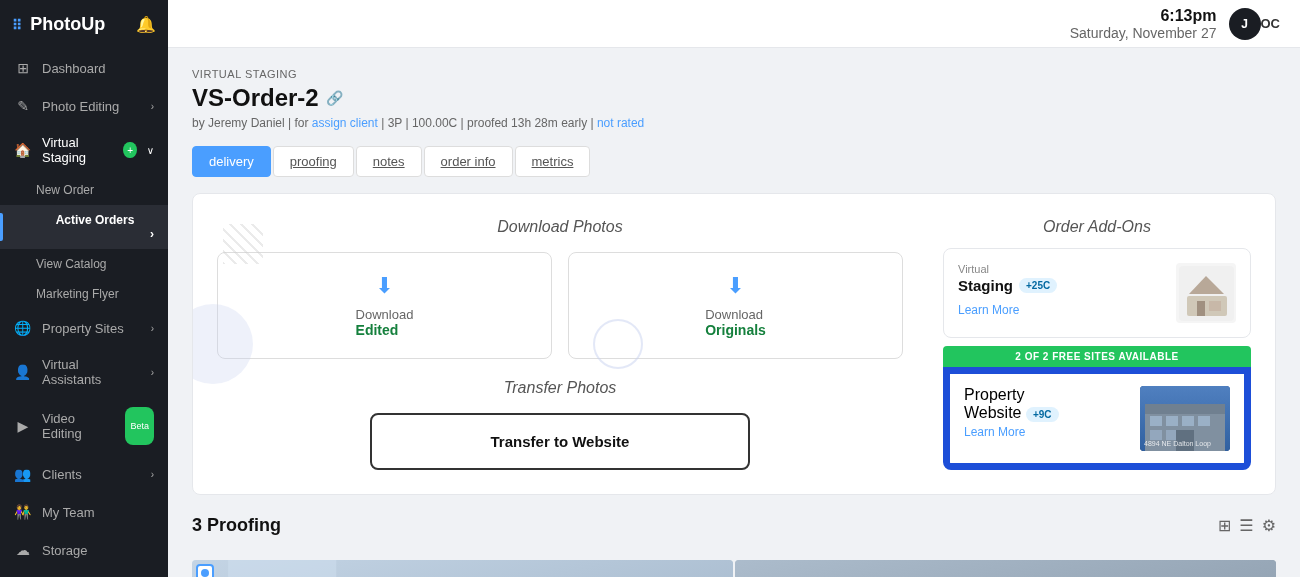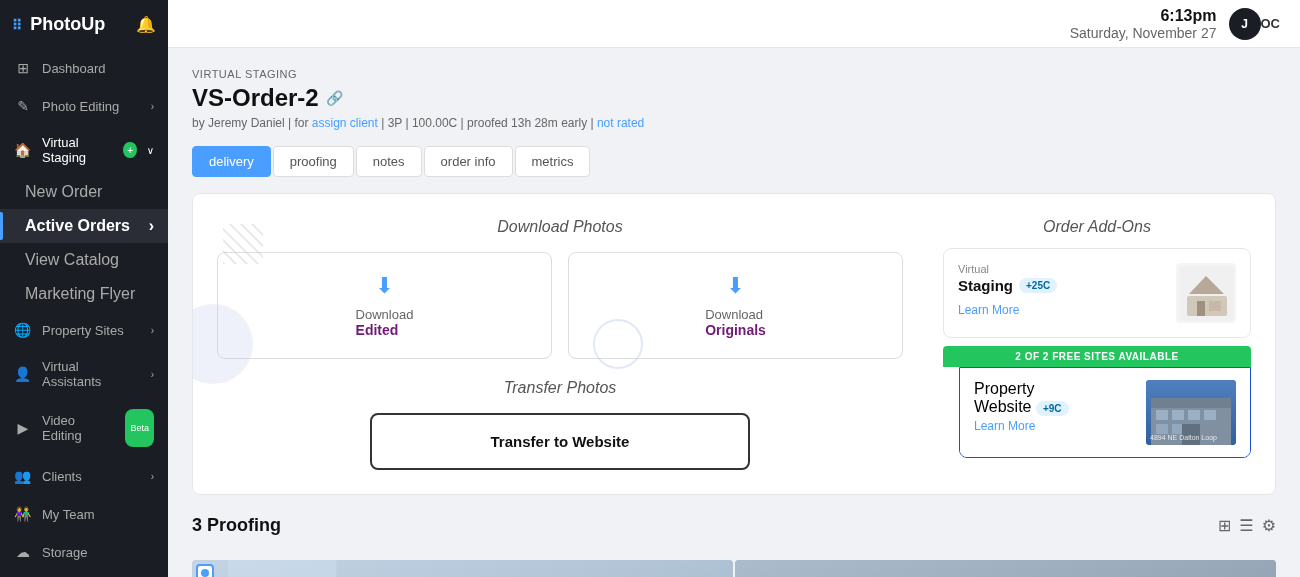--- a/index.html
+++ b/index.html
@@ -54,26 +54,26 @@
       height: 16px;
       border-radius: 50%;
       display: inline-flex;
       align-items: center;
       justify-content: center;
       margin-left: 2px;
     }
     .sub-item {
       display: flex;
       align-items: center;
-      padding: 8px 14px 8px 25px;
-      font-size: 16px;
+      padding: 8px 14px 8px 36px;
+      font-size: 12px;
       color: #aaa;
       cursor: pointer;
     }
-    .sub-item.active { color: #fff; font-weight: 600; background: #2a2d35; }
+    .sub-item.active { color: #fff; font-weight: 600; background: #2a2d35; flex-direction: column; }
     .sub-item.active::before {
       content: '';
       position: absolute;
       left: 0;
       width: 3px;
       height: 28px;
       background: #4a9eff;
       border-radius: 0 2px 2px 0;
     }
     .sub-item.active { position: relative; }
@@ -137,21 +137,21 @@
     .tabs { display: flex; gap: 2px; margin-bottom: 16px; }
     .tab {
       padding: 7px 16px;
       font-size: 13px;
       border-radius: 4px;
       cursor: pointer;
       border: 1px solid transparent;
       color: #555;
     }
     .tab.active { background: #4a9eff; color: #fff; border-color: #4a9eff; }
-    .tab:not(.active) { background: #fff; border-color: #ddd; }
+    .tab:not(.active) { background: #fff; border-color: #ddd; text-decoration: underline; }
 
     
     .delivery-panel {
       background: #fff;
       border-radius: 8px;
       border: 1px solid #e5e7eb;
       padding: 24px;
       margin-bottom: 20px;
       position: relative;
       overflow: hidden;
@@ -167,21 +167,21 @@
       padding: 20px 16px;
       display: flex;
       flex-direction: column;
       align-items: center;
       gap: 8px;
       cursor: pointer;
       background: #fff;
     }
     .download-icon { font-size: 22px; color: #4a9eff; }
     .download-label { font-size: 13px; color: #666; }
-    .download-label strong { display: block; color: #701a75; font-weight: 700; font-size: 14px; }
+    .download-label strong { display: block; color: #15803d; font-weight: 700; font-size: 14px; }
 
     .transfer-section { margin-top: 20px; }
     .transfer-section .section-title { text-align: center; }
     .transfer-btn {
       border: 2px solid #333;
       border-radius: 8px;
       padding: 18px 40px;
       font-size: 15px;
       font-weight: 700;
       cursor: pointer;
@@ -260,24 +260,23 @@
       background: #22c55e;
       color: #fff;
       font-size: 10px;
       font-weight: 700;
       text-align: center;
       padding: 5px;
       border-radius: 4px 4px 0 0;
       letter-spacing: 0.5px;
     }
     .addon-card-website {
-      border: 1px solid #1d4ed8;
+      border: 7px solid #1d4ed8;
       border-radius: 0 0 8px 8px;
       overflow: hidden;
-      margin-left: 16px;
     }
     .addon-website-content {
       padding: 12px 14px;
       display: flex;
       justify-content: space-between;
       align-items: flex-start;
       background: #fff;
     }
     .addon-website-img {
       width: 90px;

